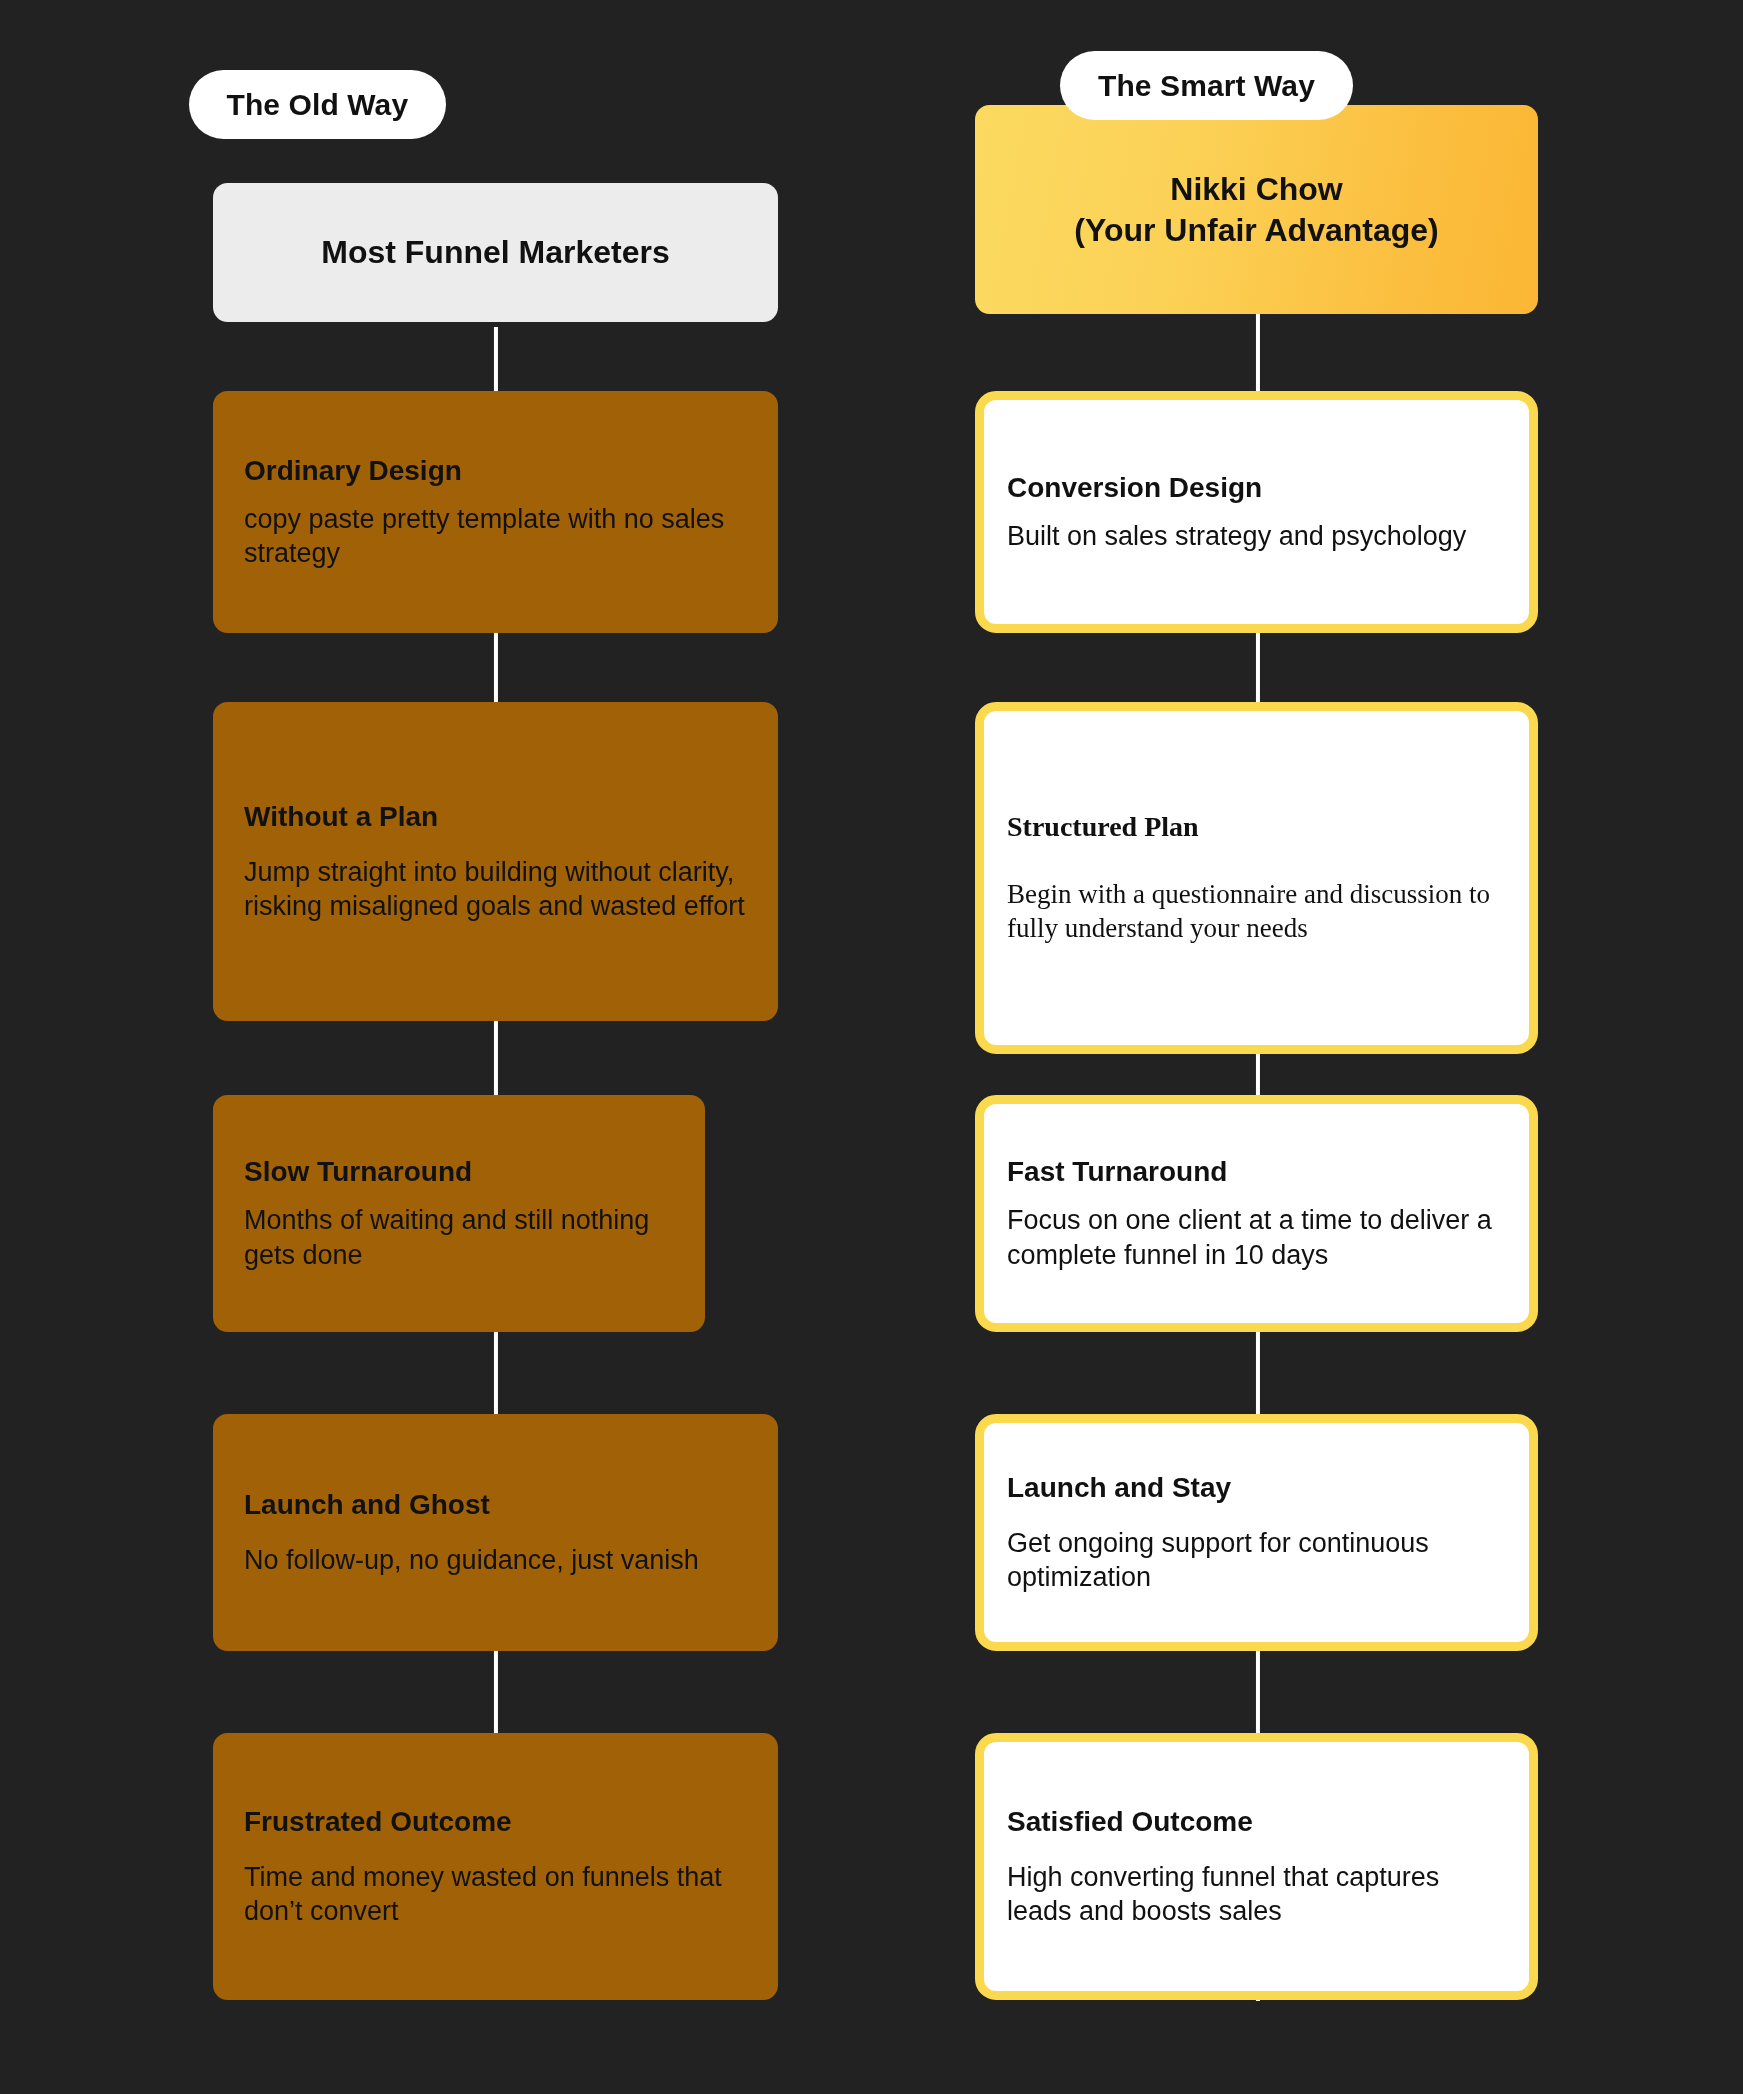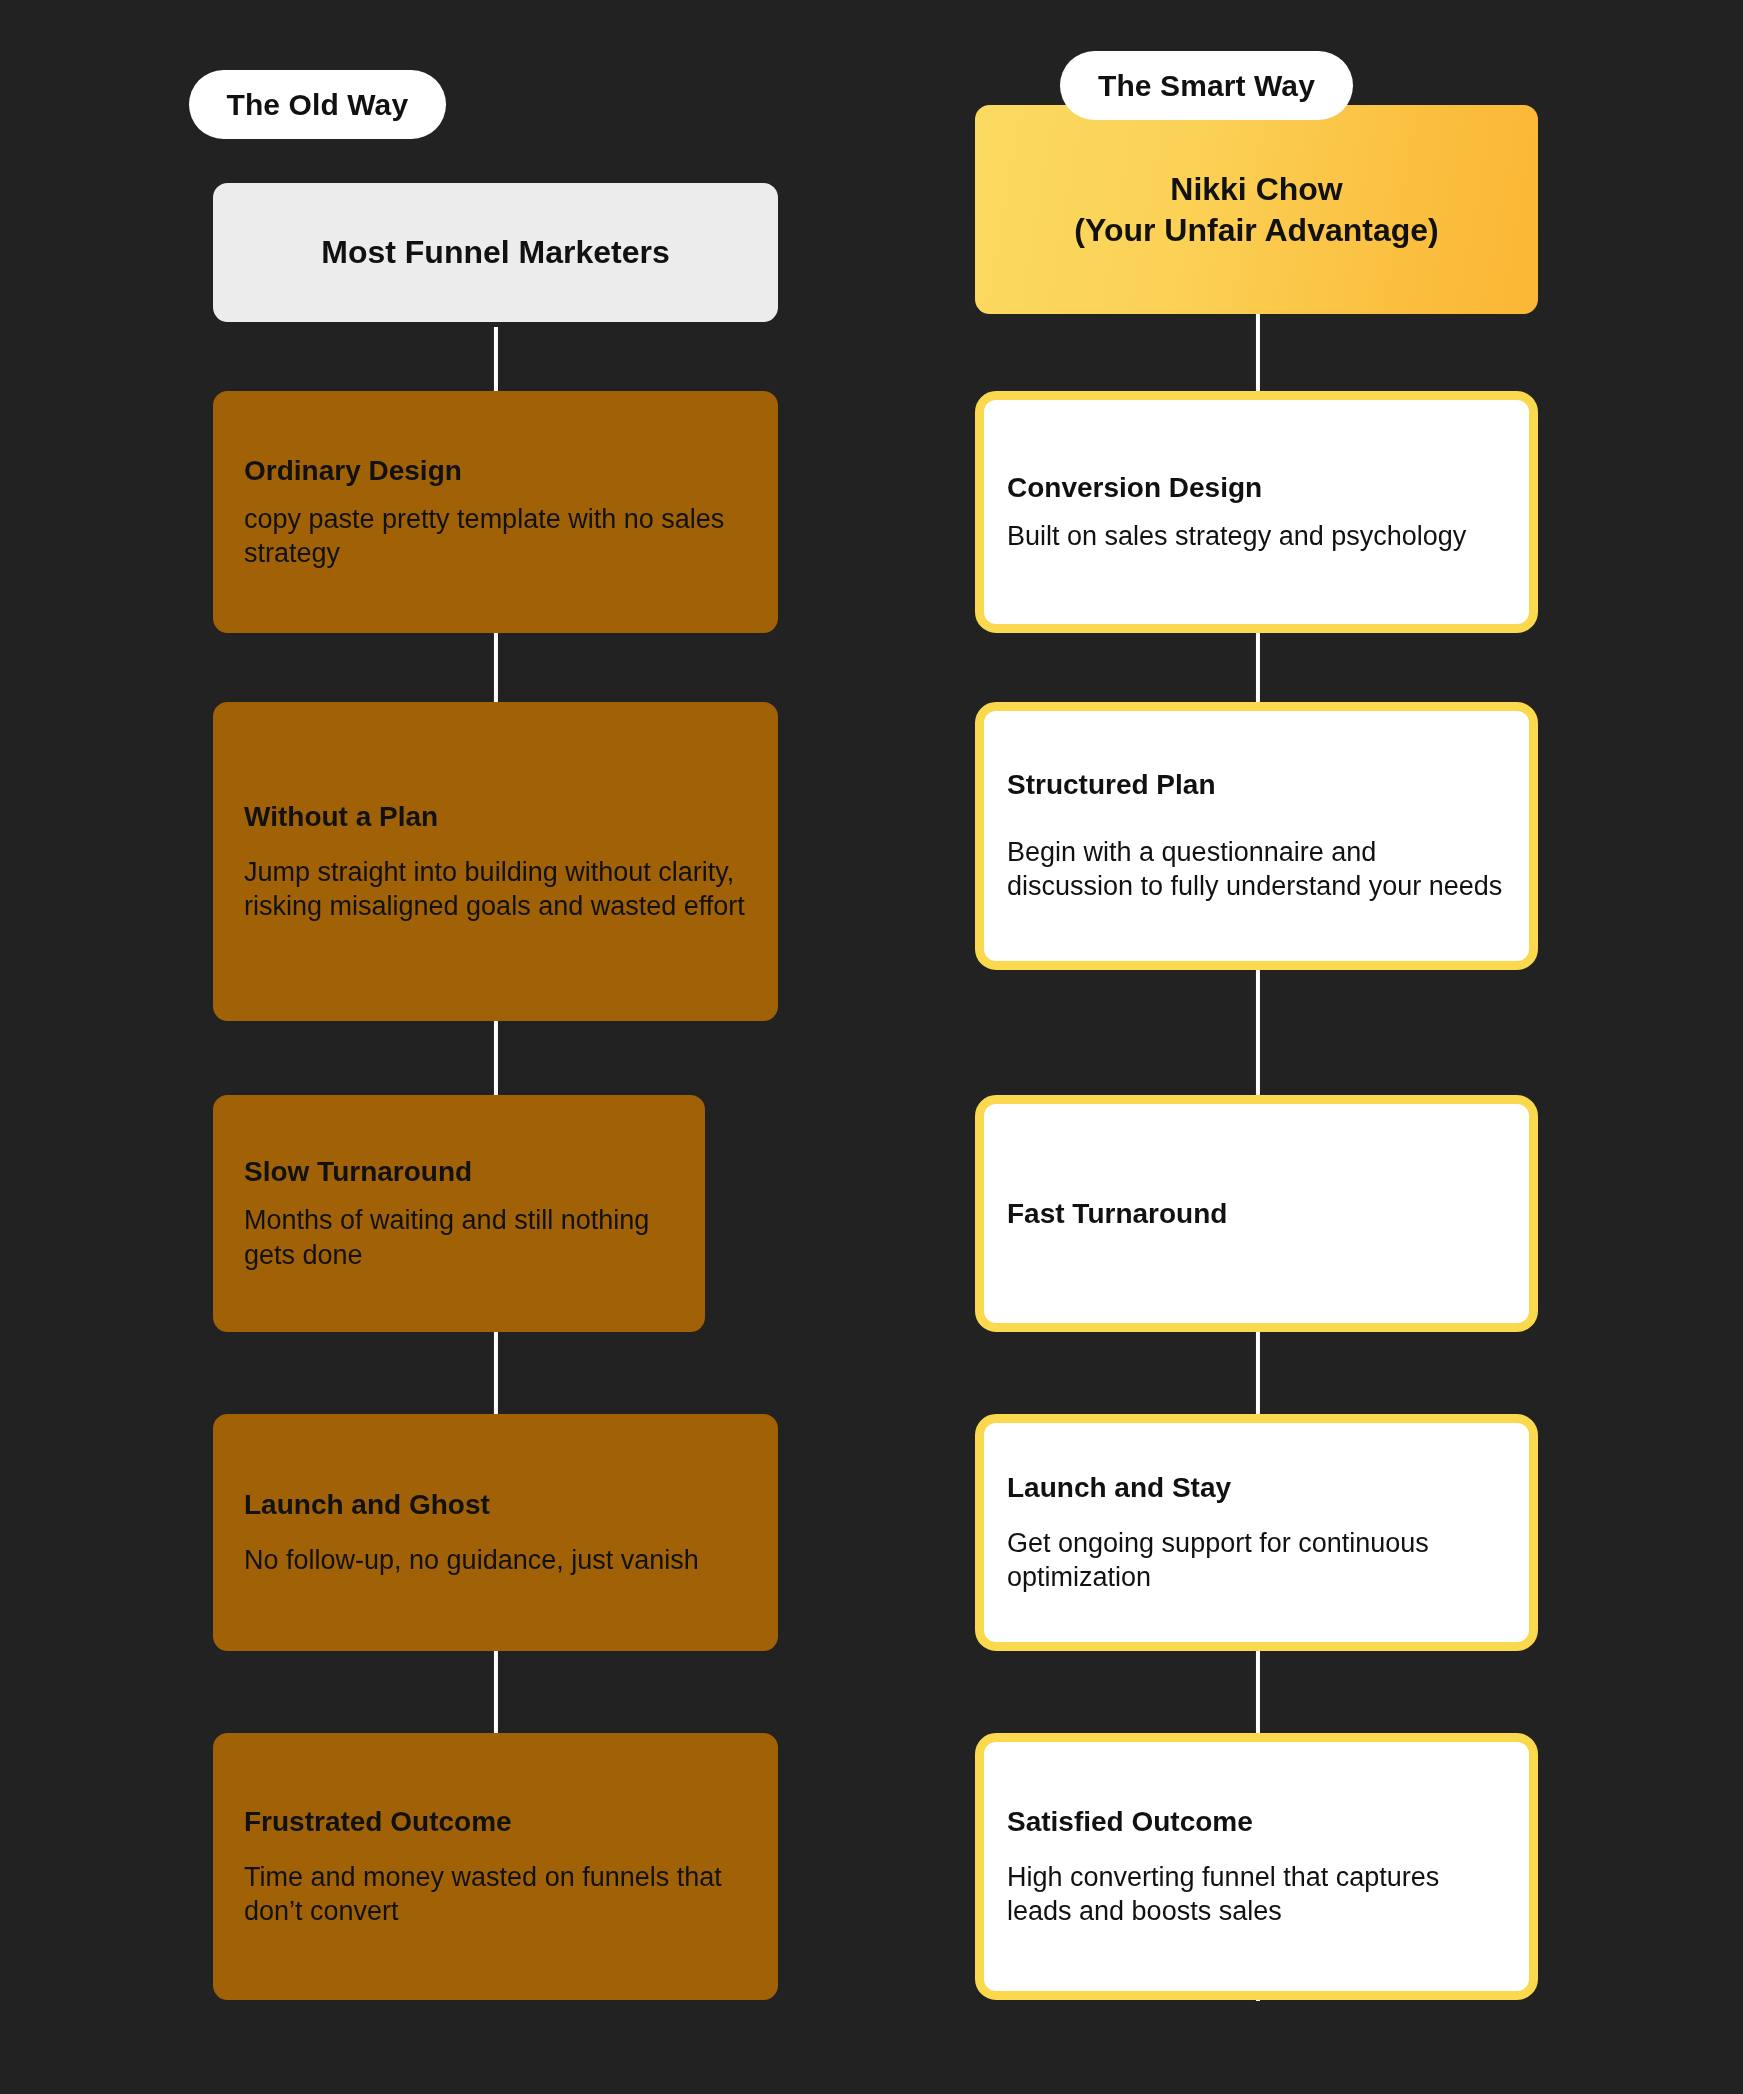--- a/index.html
+++ b/index.html
@@ -173,27 +173,28 @@
     <div class="header-card gold" style="left:0px; top:105px; width:563px; height:209px;">
       <span class="header-title">Nikki Chow
 (Your Unfair Advantage)</span>
     </div>
 
     <div class="card gold gap-sm" style="left:0px; top:391px; width:563px; height:242px;">
       <span class="card-title">Conversion Design</span>
       <span class="card-body">Built on sales strategy and psychology</span>
     </div>
 
-    <div class="card gold gap-lg" style="left:0px; top:702px; width:563px; height:268px;">
+    <div class="card gold gap-lg" style="left:0px; top:702px; width:563px; height:352px;font-family:Liberation Serif, serif;">
       <span class="card-title">Structured Plan</span>
       <span class="card-body">Begin with a questionnaire and discussion to fully understand your needs</span>
     </div>
 
     <div class="card gold gap-sm" style="left:0px; top:1095px; width:563px; height:237px;">
       <span class="card-title">Fast Turnaround</span>
+      <span class="card-body">Focus on one client at a time to deliver a complete funnel in 10 days</span>
     </div>
 
     <div class="card gold gap-md" style="left:0px; top:1414px; width:563px; height:237px;">
       <span class="card-title">Launch and Stay</span>
       <span class="card-body">Get ongoing support for continuous optimization</span>
     </div>
 
     <div class="card gold gap-md" style="left:0px; top:1733px; width:563px; height:267px;">
       <span class="card-title">Satisfied Outcome</span>
       <span class="card-body">High converting funnel that captures leads and boosts sales</span>

